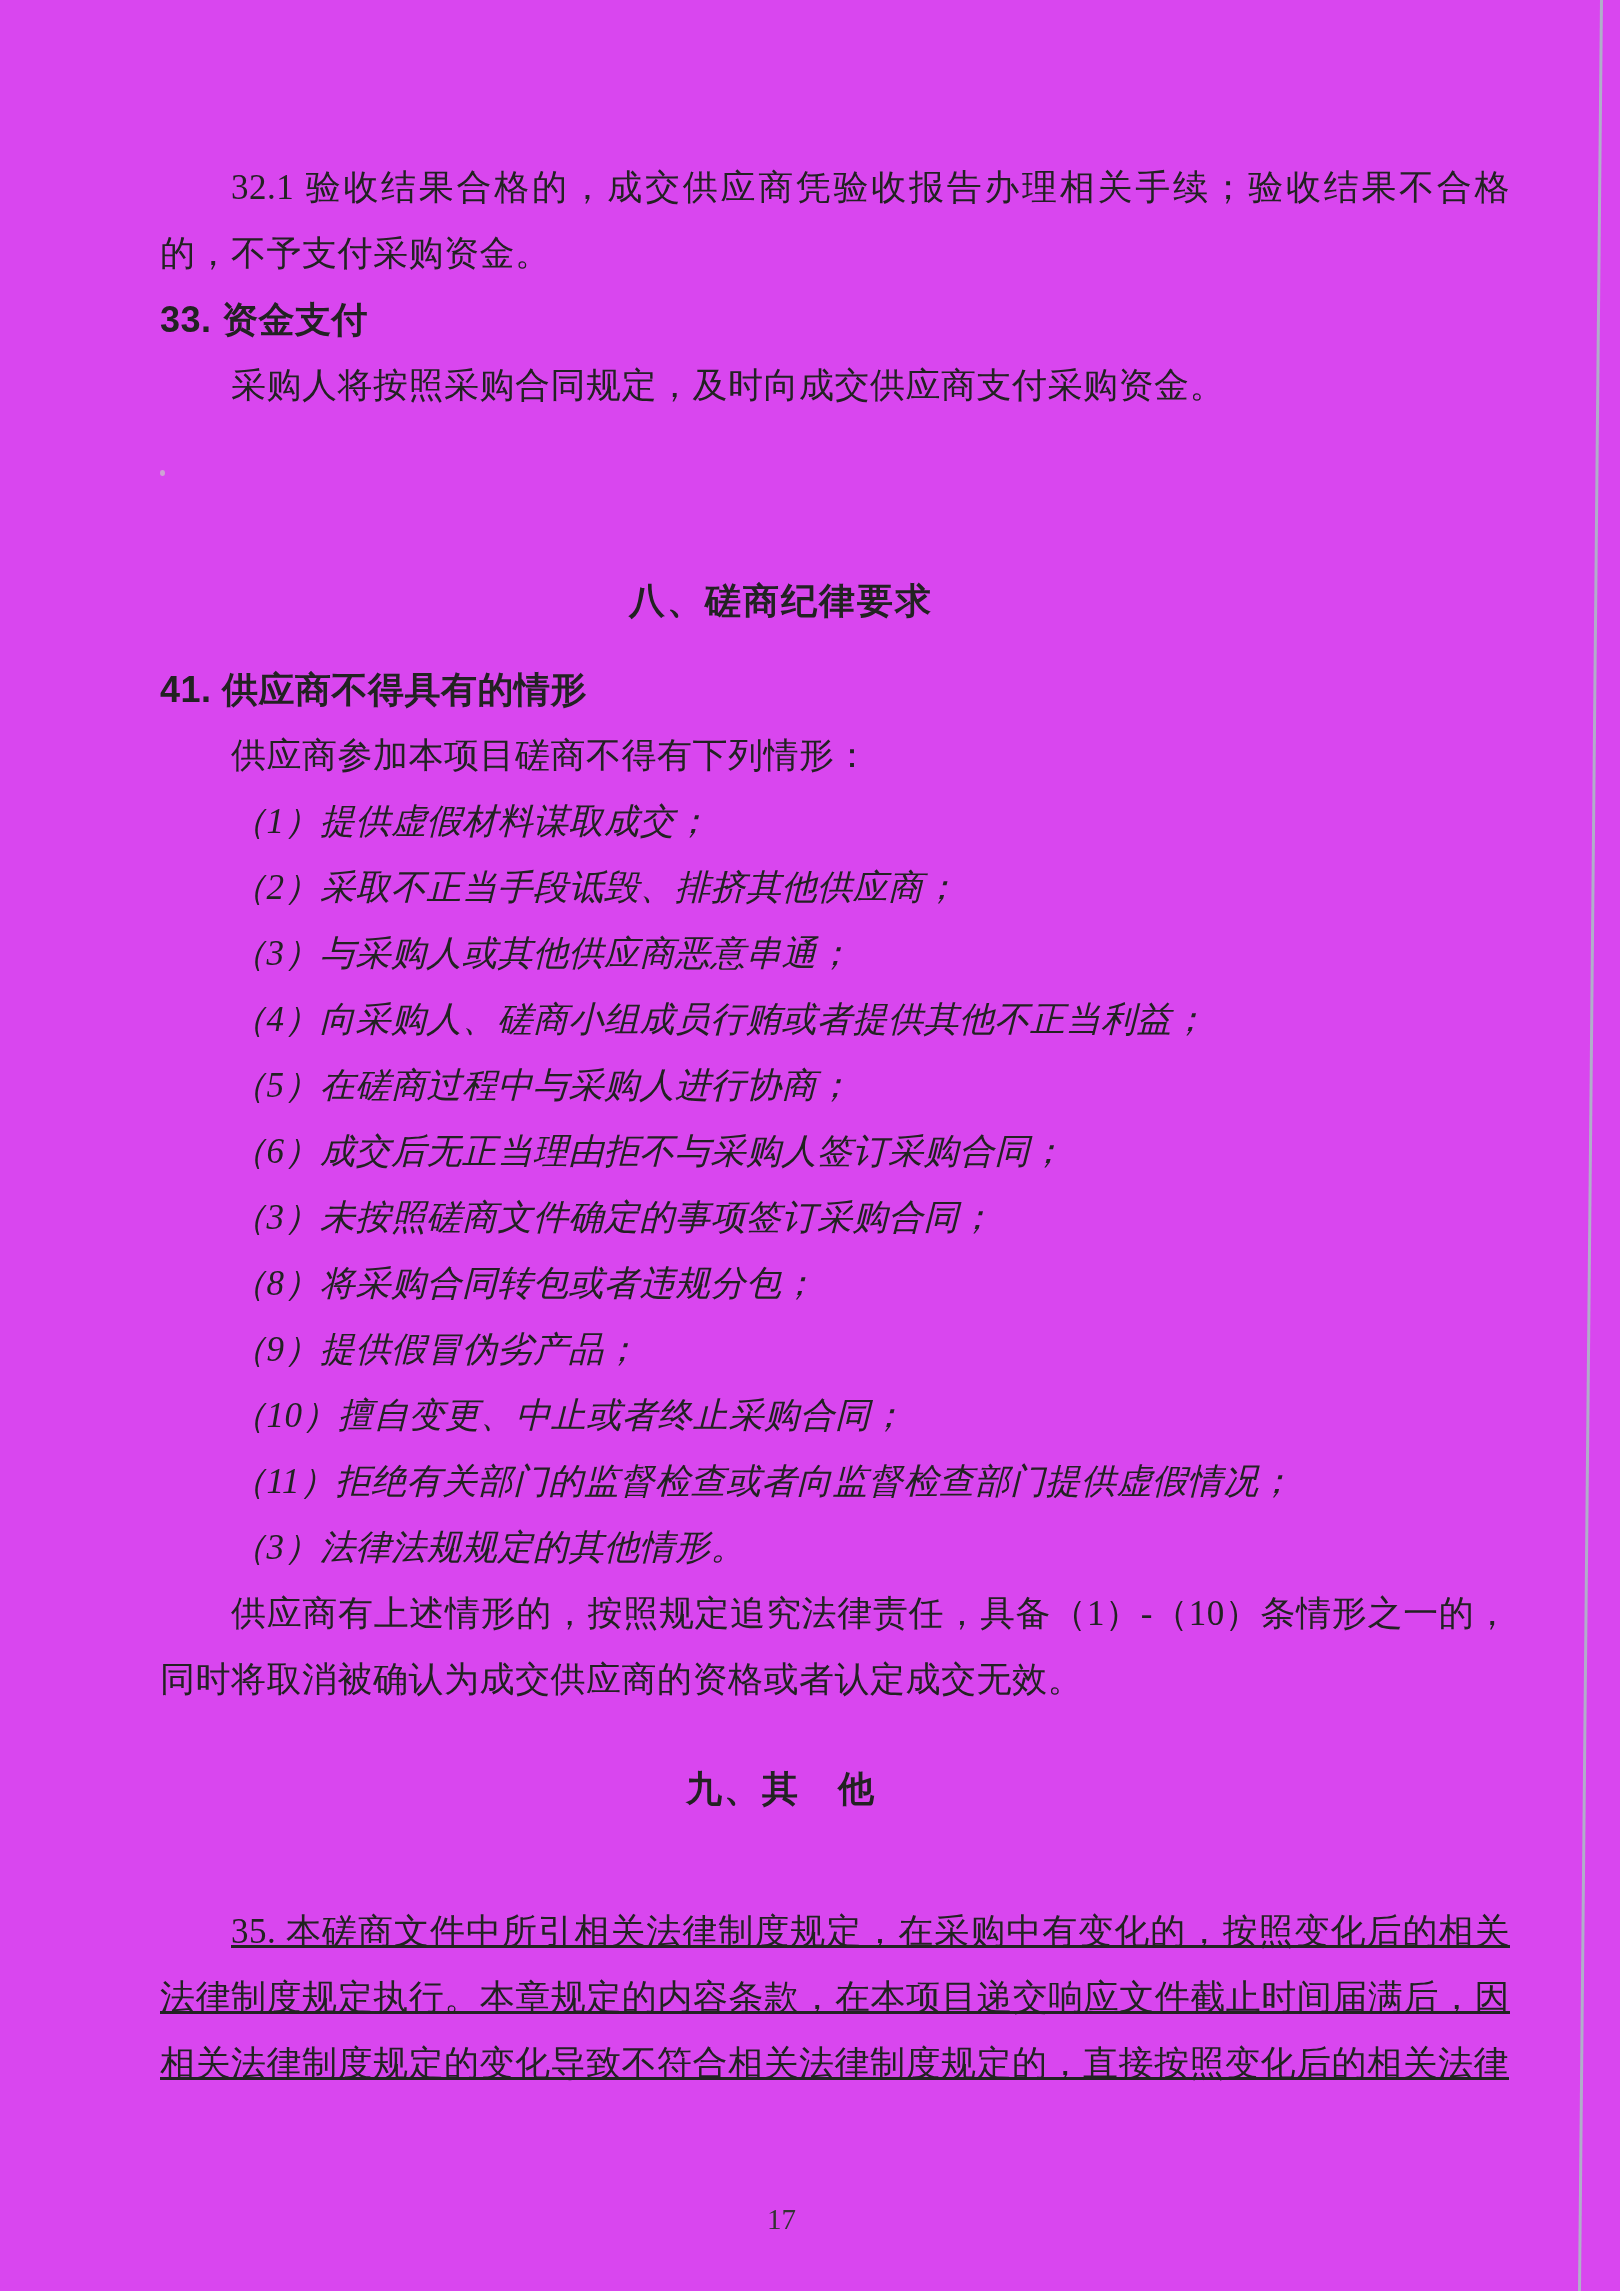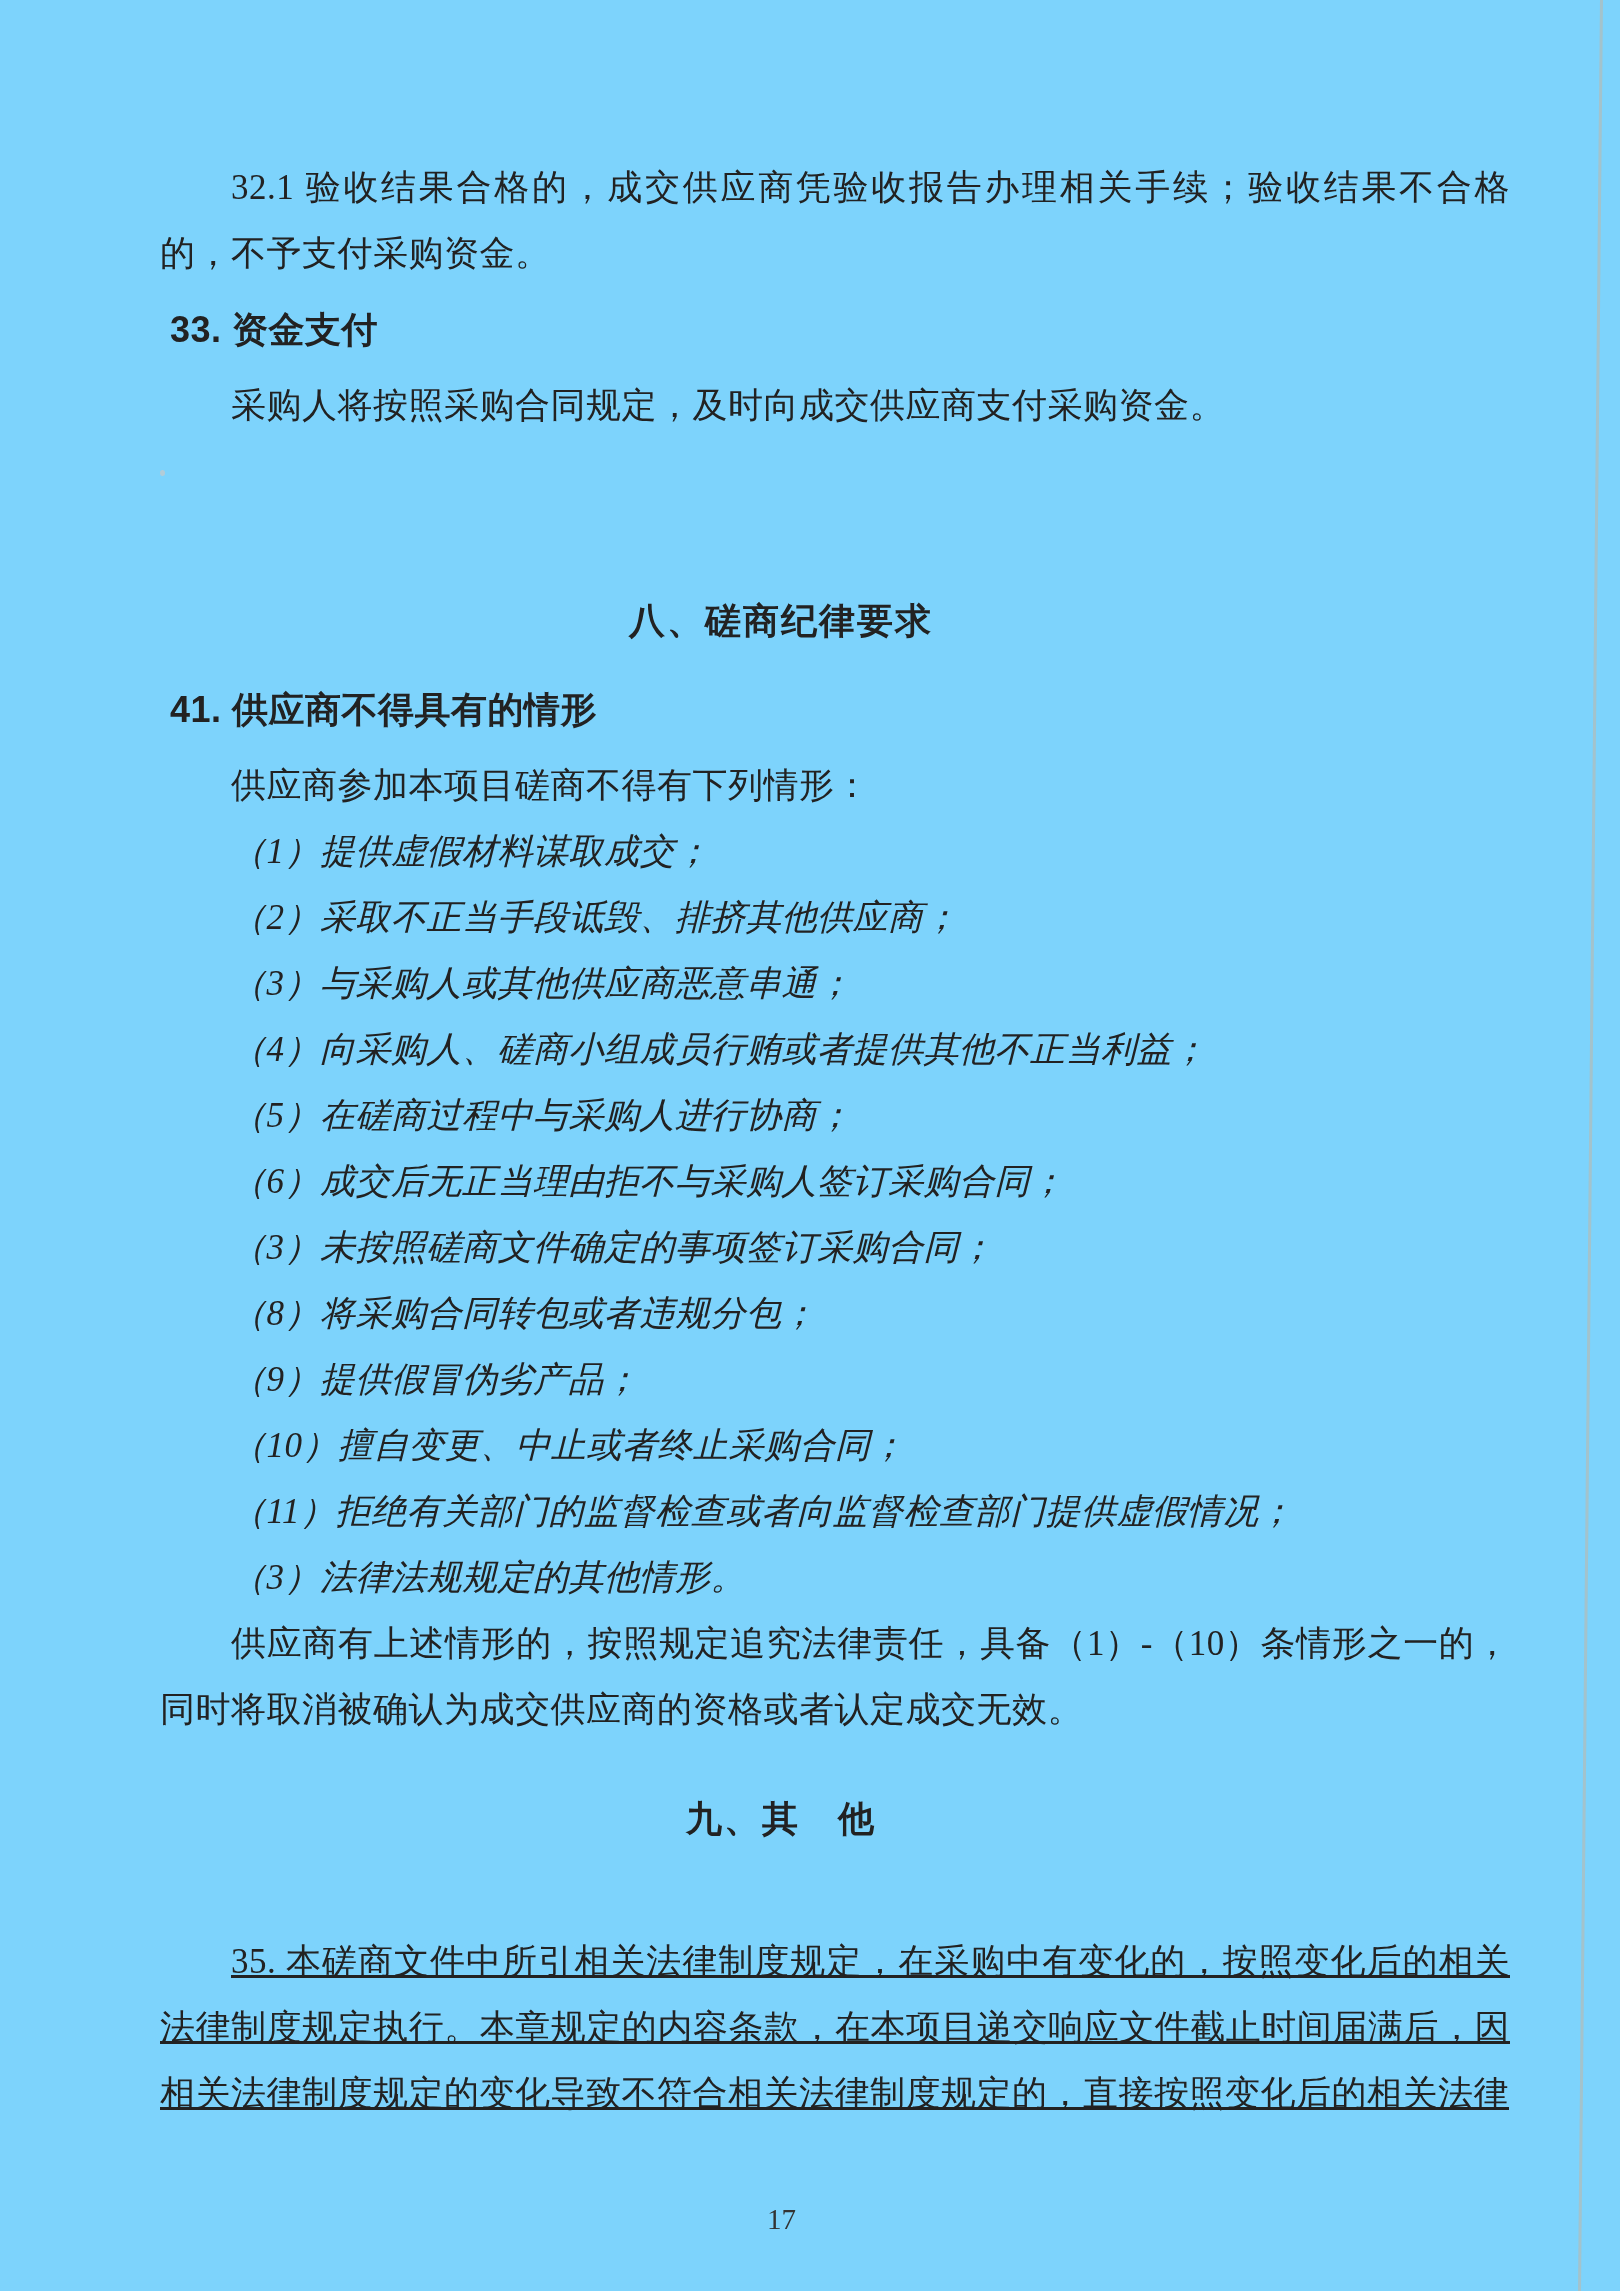--- a/index.html
+++ b/index.html
@@ -24,21 +24,21 @@
     line-height: 66px;
     margin: 0;
     text-align: justify;
     word-break: break-all;
     letter-spacing: 0.5px;
   }
   .indent { text-indent: 71px; }
   .sub-heading {
     font-size: 36px;
     line-height: 66px;
-    margin: 10px;
+    margin: 0;
     font-weight: bold;
     font-family: "Liberation Sans", "DejaVu Sans", sans-serif;
     letter-spacing: 0.5px;
   }
   .section-heading {
     font-size: 36px;
     line-height: 71px;
     margin: 0;
     font-weight: bold;
     text-align: center;
@@ -84,21 +84,21 @@
     width: 4.9px;
     height: 5.9px;
     border-radius: 50%;
     background: #c9c9c9;
     opacity: 0.7;
   }
 </style>
 </head>
 <body>
 
-<div class="page" style="background: #7dd3fc; color: rgb(34, 34, 34);">
+<div class="page" style="background: #d946ef; color: rgb(34, 34, 34);">
 
   <div class="content">
 
     <p class="body-text indent">32.1 验收结果合格的，成交供应商凭验收报告办理相关手续；验收结果不合格的，不予支付采购资金。</p>
 
     <h3 class="sub-heading">33. 资金支付</h3>
 
     <p class="body-text indent">采购人将按照采购合同规定，及时向成交供应商支付采购资金。</p>
 
     <h1 class="section-heading sh-8">八、磋商纪律要求</h1>

